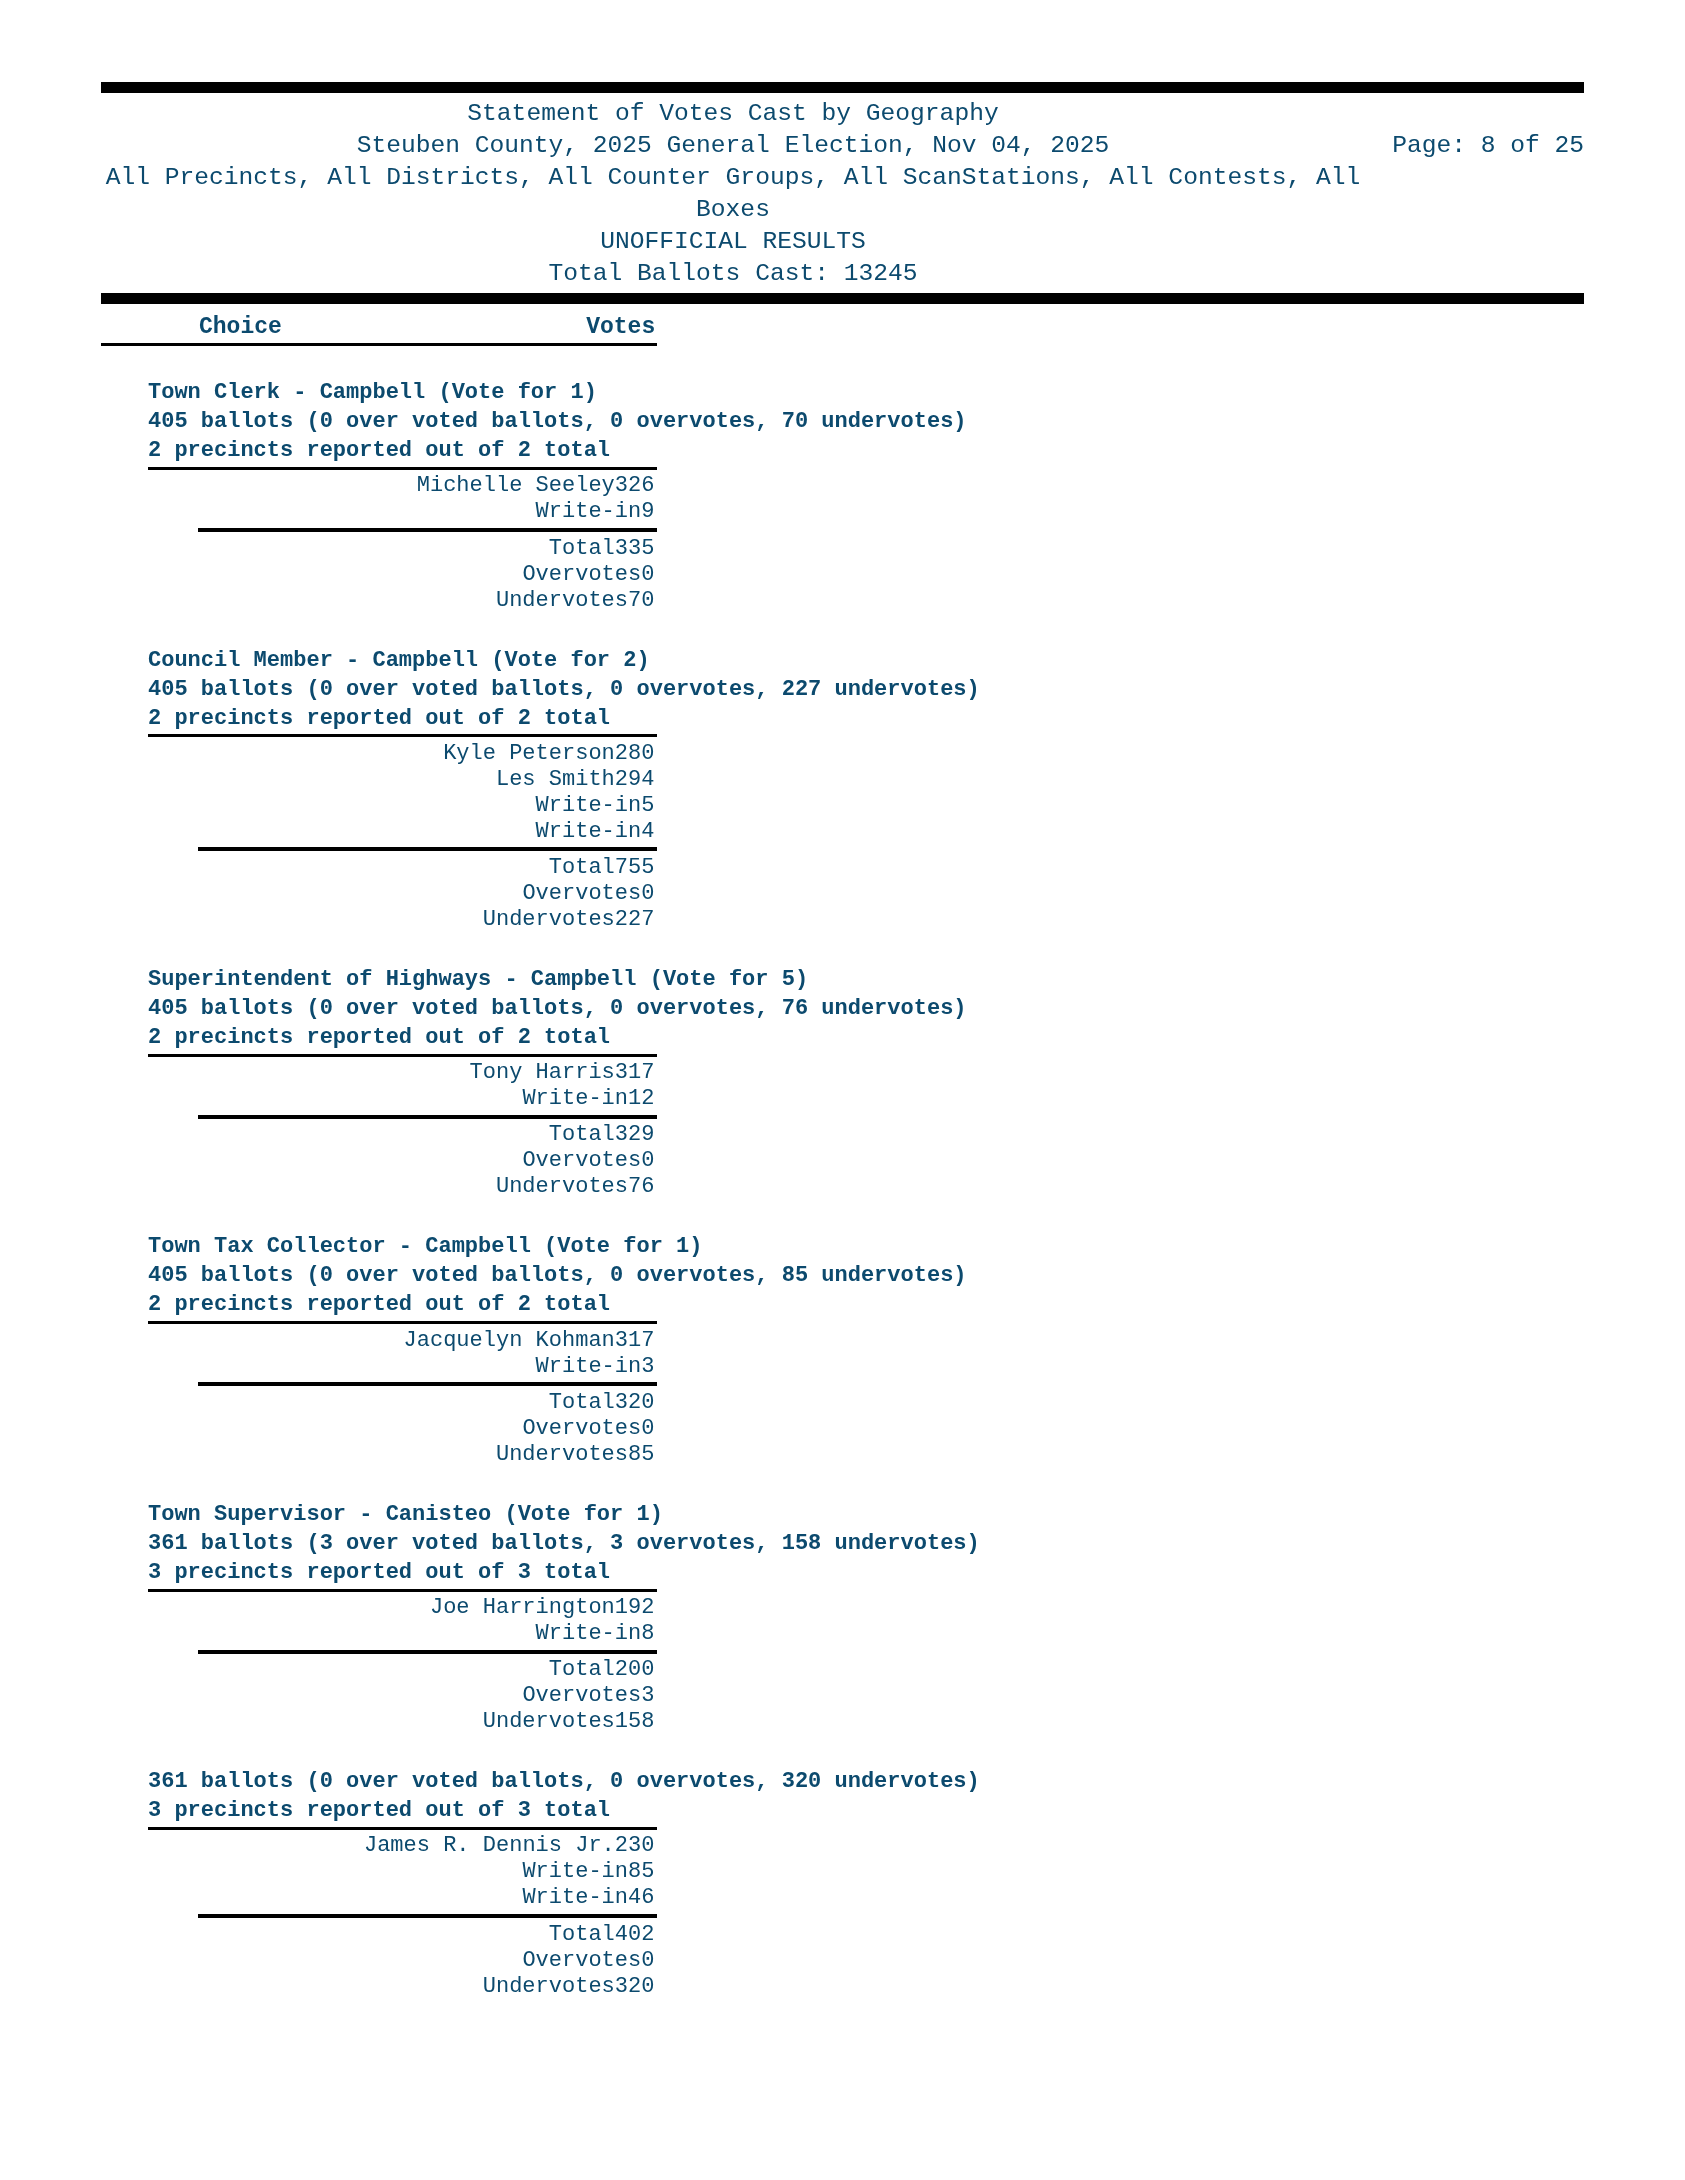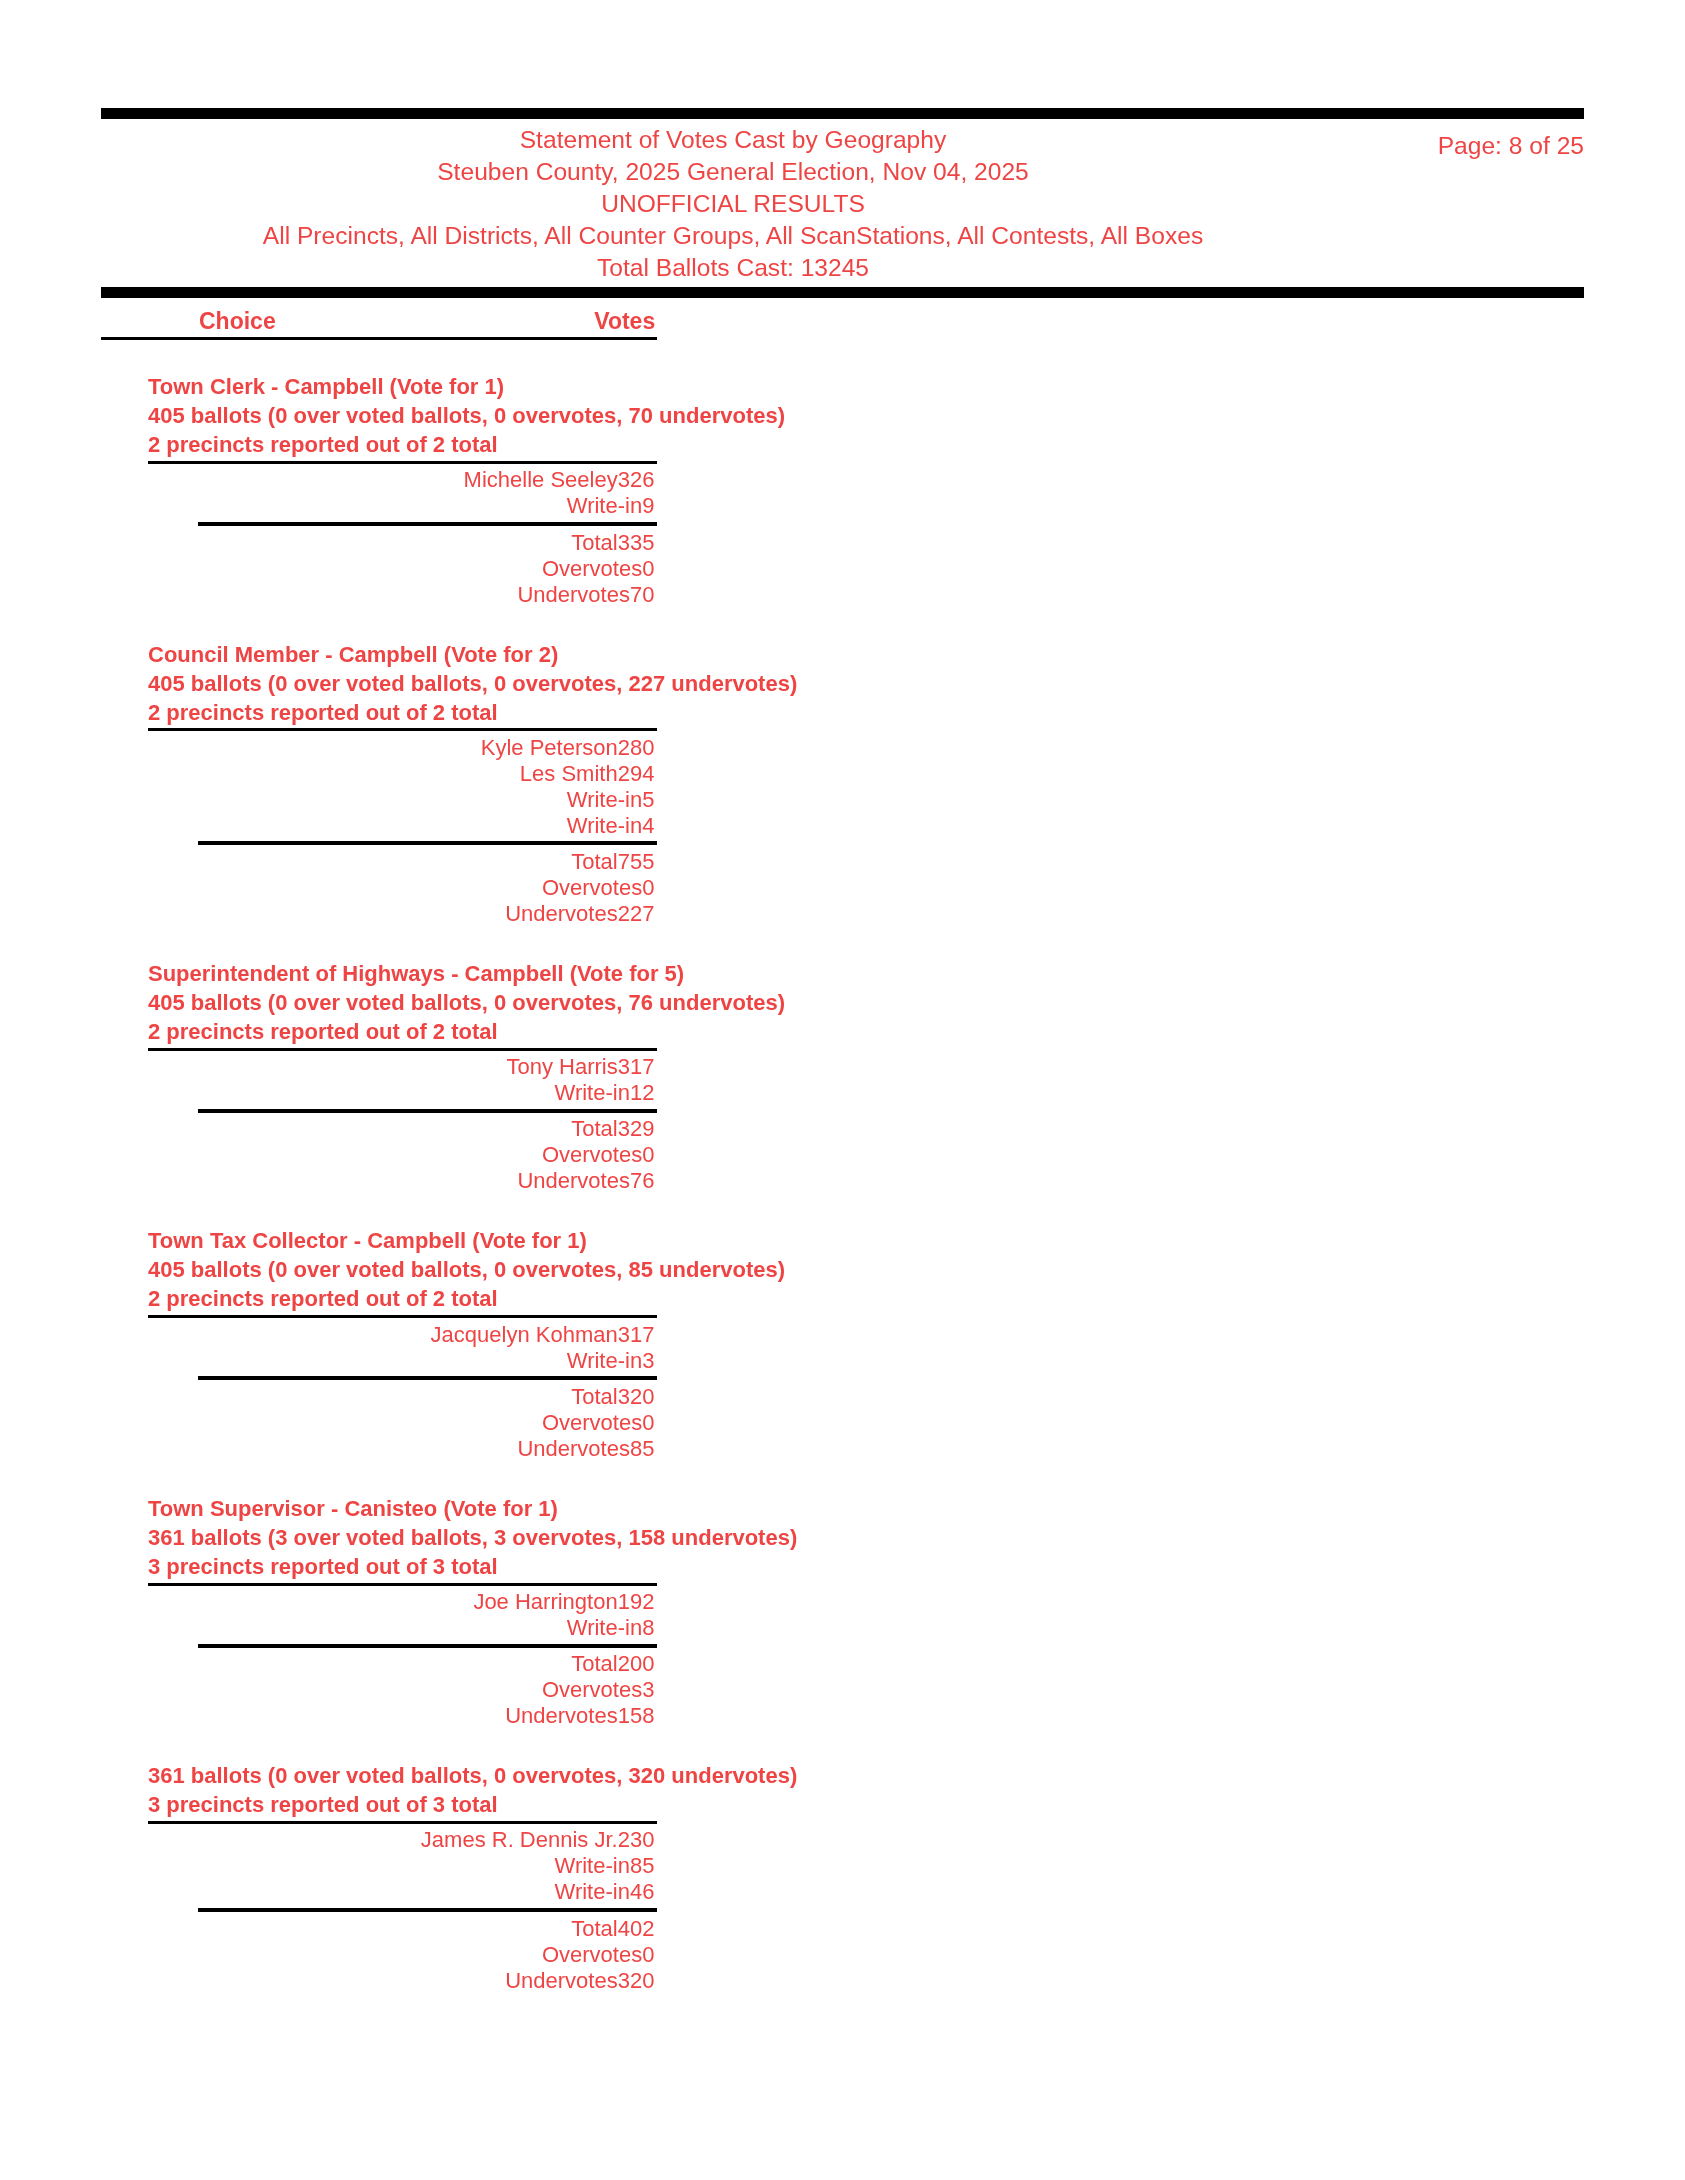--- a/index.html
+++ b/index.html
@@ -1,24 +1,24 @@
 <!DOCTYPE html>
 <html style="font-size:14px"><head>
 <meta charset="utf-8">
 <style>
   html, body { margin: 0; padding: 0; background: #ffffff; }
   .page {
     position: relative;
     width: 1685px;
     height: 2180px;
     background: #ffffff;
-    color: #ef4444;
-    font-family: Liberation Sans, sans-serif;
+    color: #0c4a6e;
+    font-family: Liberation Mono, monospace;
     box-sizing: border-box;
-    padding: 108px 101px 0 101px;
+    padding: 82px 101px 0 101px;
     overflow: hidden;
   }
   .bar {
     width: 1483px;
     height: 11.4px;
     background: #000000;
   }
   .bar2 { height: 10.5px; margin-top: 3.5px; }
   .hdr-center {
     width: 1264px;
@@ -84,22 +84,22 @@
 </head>
 <body>
 
 <div class="page">
 
   <div class="bar"></div>
 
   <div class="hdr-center">
     <div>Statement of Votes Cast by Geography</div>
     <div>Steuben County, 2025 General Election, Nov 04, 2025</div>
+    <div>All Precincts, All Districts, All Counter Groups, All ScanStations, All Contests, All Boxes</div>
     <div>UNOFFICIAL RESULTS</div>
-    <div>All Precincts, All Districts, All Counter Groups, All ScanStations, All Contests, All Boxes</div>
     <div>Total Ballots Cast: 13245</div>
   </div>
 
   <div class="page-num">Page: 8 of 25</div>
 
   <div class="bar bar2"></div>
 
   <div class="thead">
     <span>Choice</span>
     <span>Votes</span>

